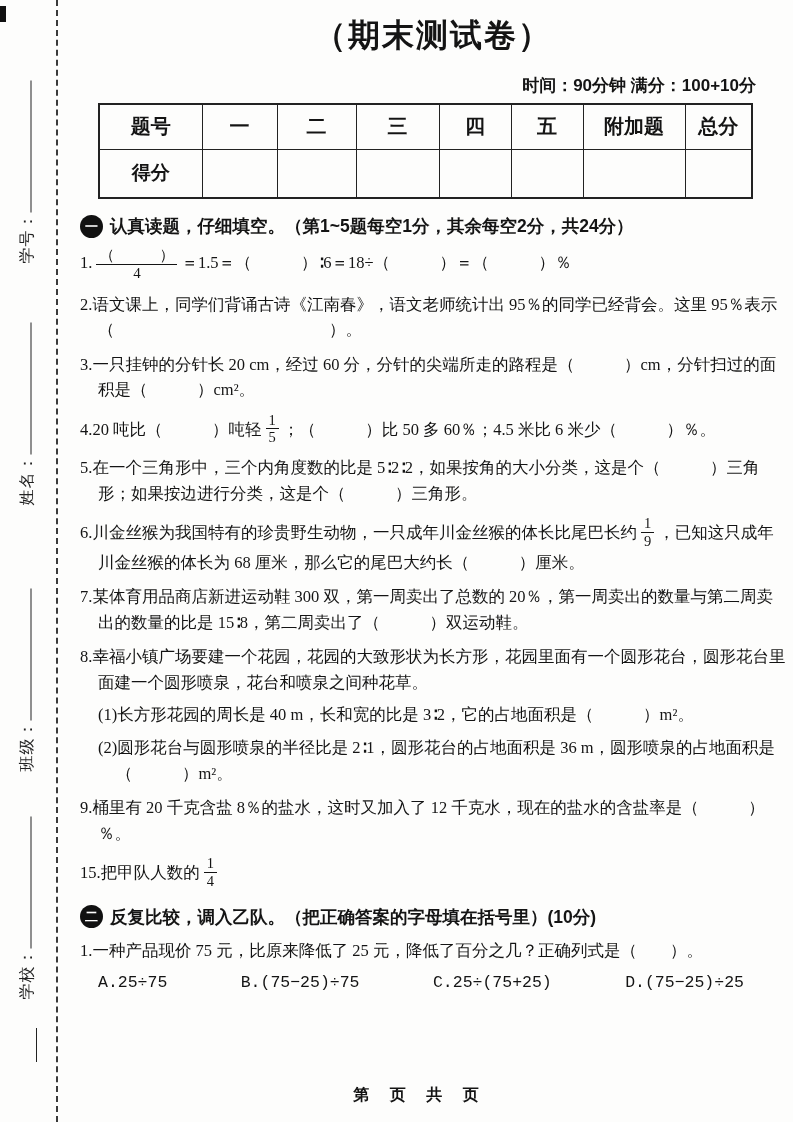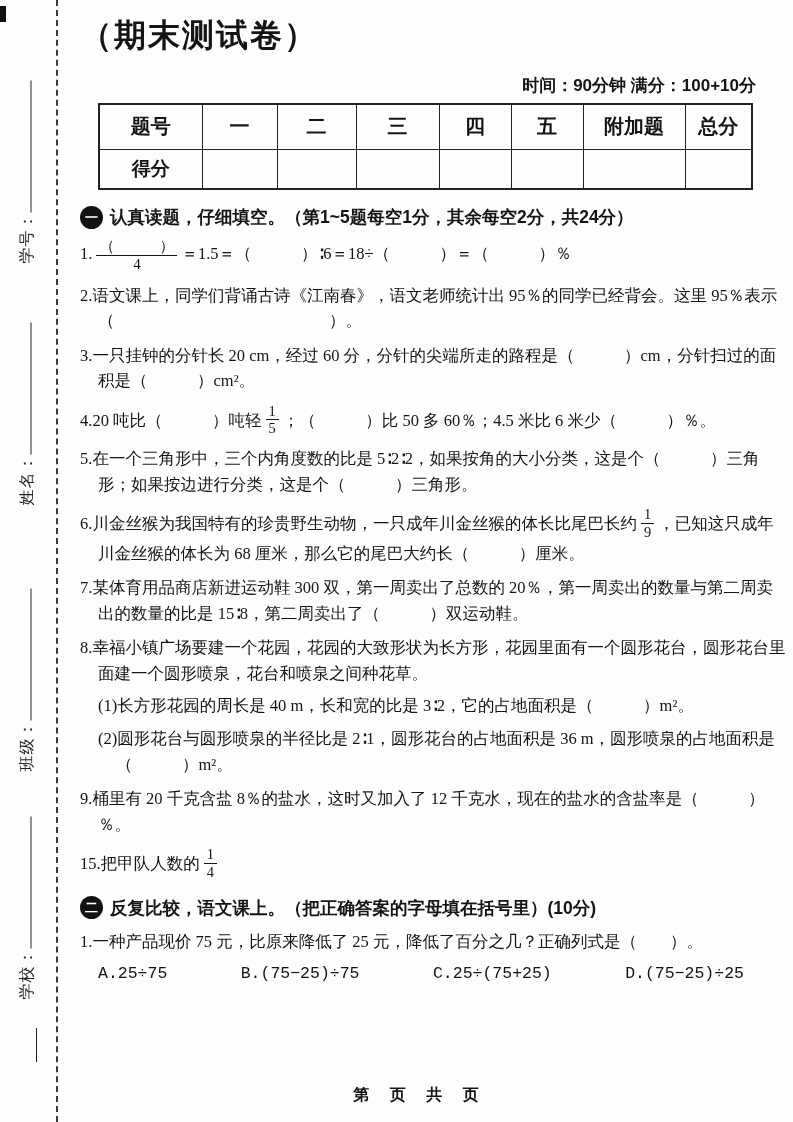--- a/index.html
+++ b/index.html
@@ -19,30 +19,30 @@
   }
   .margin-field .fline { display:inline-block; width:132px; height:14px;
     border-bottom:1.6px solid #222; vertical-align:baseline; }
   .mf-1 { top:172px; } .mf-2 { top:414px; } .mf-3 { top:680px; } .mf-4 { top:908px; }
   .margin-extra-line { position:absolute; left:36px; top:1028px; height:34px; border-left:1.6px solid #222; }
 
   
   .content { position:absolute; left:80px; top:0; width:706px; }
   .title { margin-top:30px; text-align:center; font-family:"Liberation Sans", sans-serif;
     font-weight:900; font-size:41px; letter-spacing:2px; }
-  .subtitle { margin-top:14px; text-align:left; font-family:"Liberation Sans", sans-serif;
+  .subtitle { margin-top:14px; text-align:center; font-family:"Liberation Sans", sans-serif;
     font-weight:900; font-size:32px; letter-spacing:2px; }
   .meta { margin-top:16px; text-align:right; padding-right:30px;
     font-family:"Liberation Sans", sans-serif; font-weight:bold; font-size:17px; }
 
   table.score { margin:6px 0 0 18px; border-collapse:collapse; table-layout:fixed; }
   table.score td { border:1.6px solid #222; text-align:center; }
   table.score { border:2.5px solid #222; }
   .score-head td { height:45px; font-family:"Liberation Sans", sans-serif; font-weight:bold; font-size:20px; }
-  .score-row td { height:40px; font-family:"Liberation Sans", sans-serif; font-weight:bold; font-size:19px; }
+  .score-row td { height:49px; font-family:"Liberation Sans", sans-serif; font-weight:bold; font-size:19px; }
 
   .sec-header { display:flex; align-items:center; gap:7px; margin-top:15px;
     font-family:"Liberation Sans", sans-serif; font-weight:bold; font-size:17.5px; }
   .badge { flex:0 0 auto; width:23px; height:23px; border-radius:50%; background:#111;
     color:#fff; font-size:13px; line-height:23px; text-align:center; font-weight:bold; }
 
   .q { margin-top:9px; font-size:16.5px; line-height:1.55; padding-left:18px; text-indent:-18px; }
   .q10 { padding-left:26px; text-indent:-26px; }
   .sub { padding-left:36px; text-indent:-18px; margin-top:7px; }
   .frac { display:inline-block; text-align:center; vertical-align:-8px;
@@ -139,21 +139,21 @@
     <div class="q sub">(2)圆形花台与圆形喷泉的半径比是 2∶1，圆形花台的占地面积是 36 m，圆形喷泉的占地面积是（　　　）m²。</div>
 
     <div class="q">9.桶里有 20 千克含盐 8％的盐水，这时又加入了 12 千克水，现在的盐水的含盐率是（　　　）％。</div>
 
     <div class="q q10">
       <span>15.把甲队人数的</span><span class="frac"><span class="ftop">1</span><span class="fbot">4</span></span>
     </div>
 
     <div class="sec-header">
       <span class="badge">二</span>
-      <span>反复比较，语文课上。（把正确答案的字母填在括号里）(10分)</span>
+      <span>反复比较，调入乙队。（把正确答案的字母填在括号里）(10分)</span>
     </div>
 
     <div class="q">1.一种产品现价 75 元，比原来降低了 25 元，降低了百分之几？正确列式是（　　）。</div>
 
     <div class="options">
       <span>A.25÷75</span>
       <span>B.(75−25)÷75</span>
       <span>C.25÷(75+25)</span>
       <span>D.(75−25)÷25</span>
     </div>

